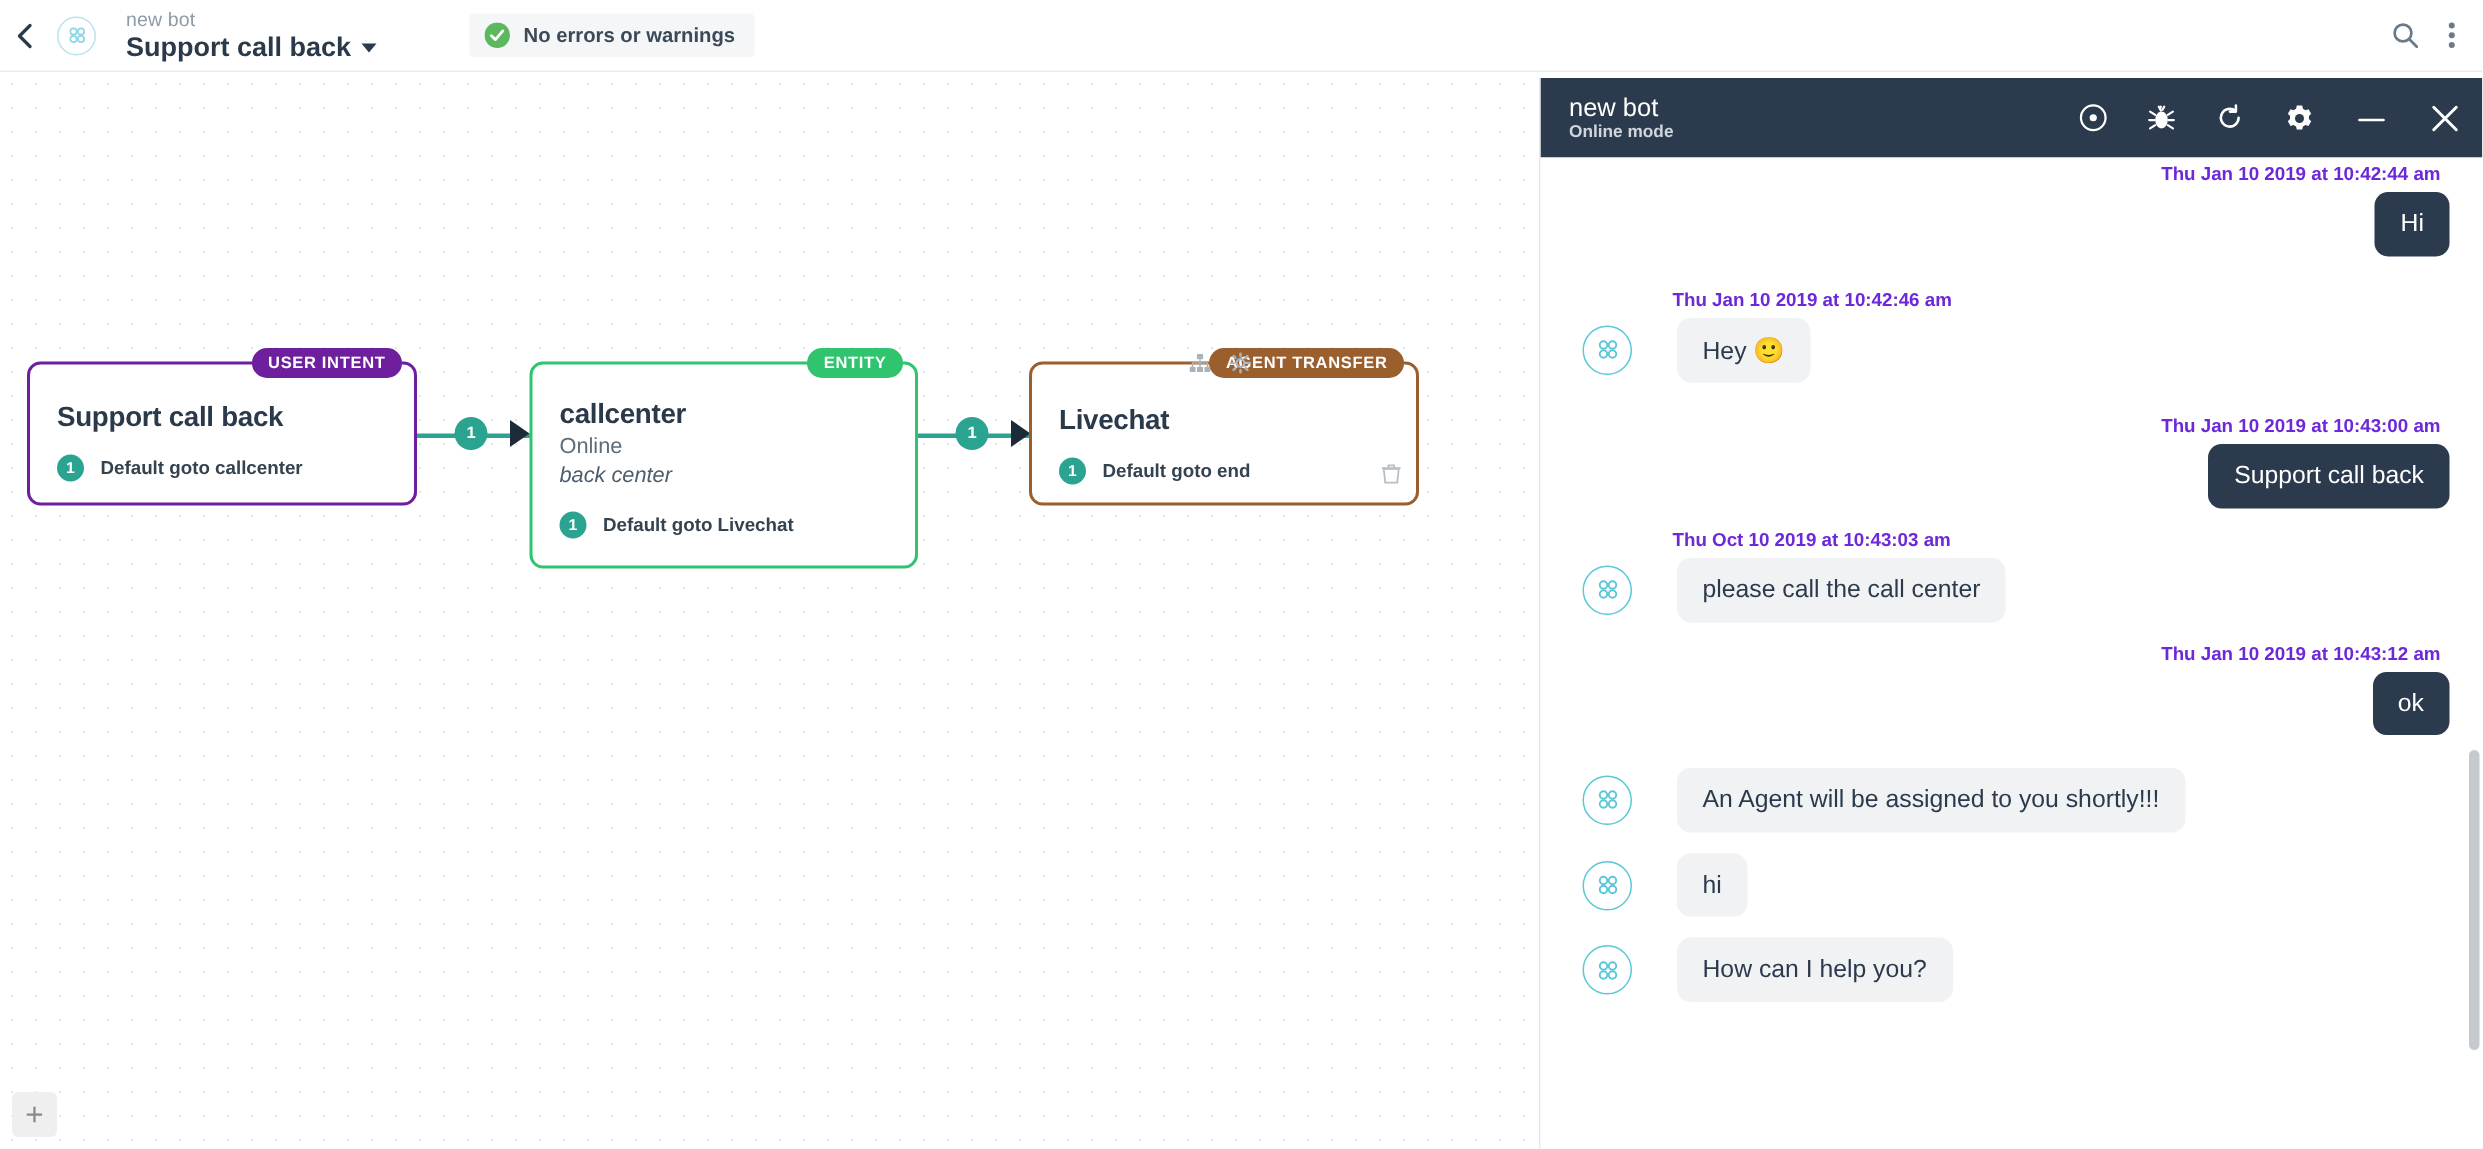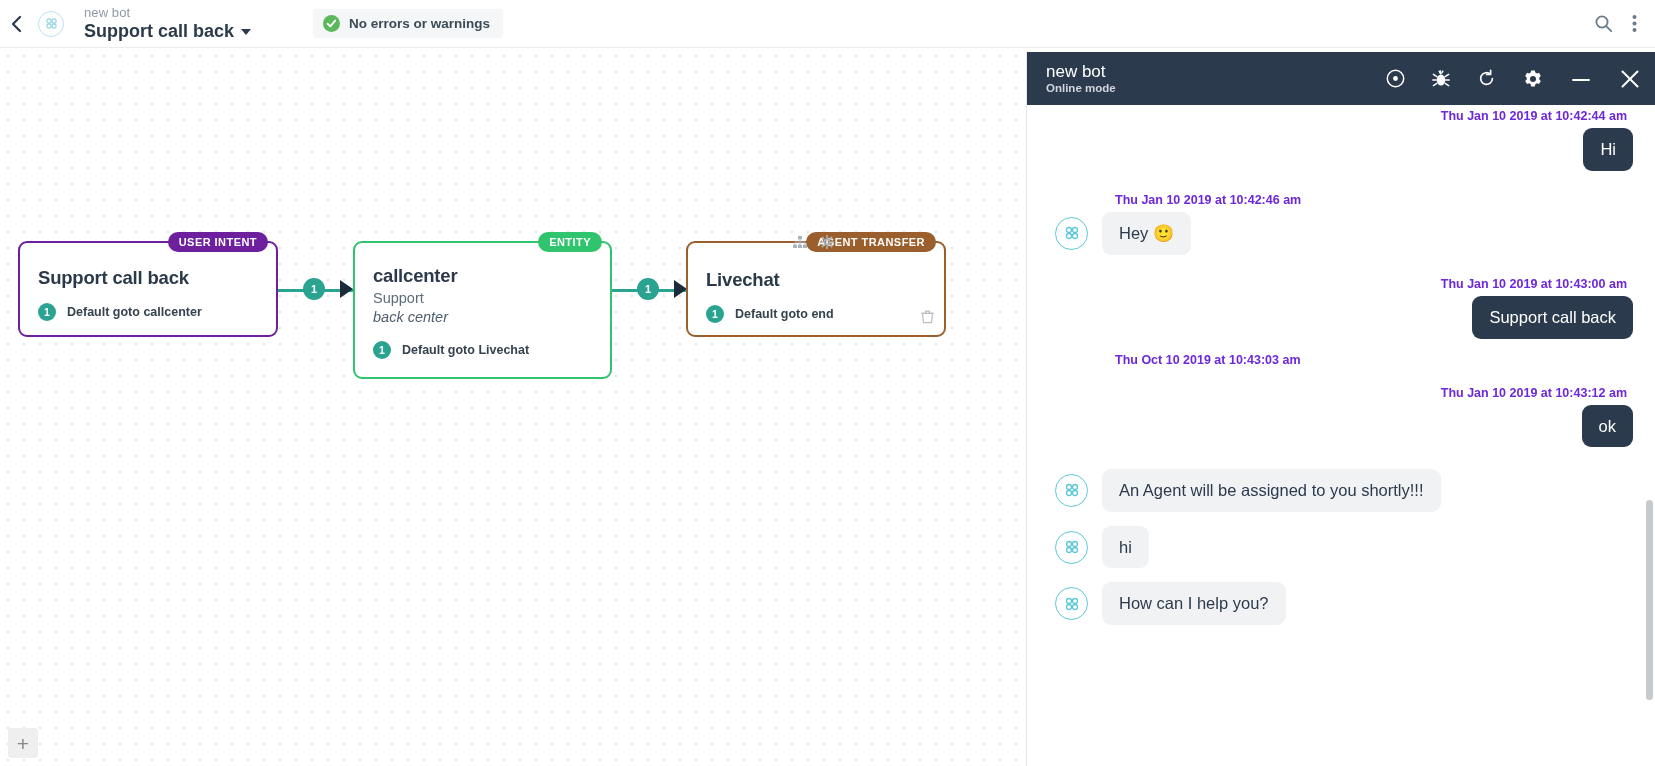--- a/index.html
+++ b/index.html
@@ -156,21 +156,21 @@
   .bubble-line { display: flex; align-items: center; gap: 14px; }
   .avatar {
     width: 33px; height: 33px; border-radius: 50%;
     border: 1.6px solid #5bc8d8; flex: 0 0 auto;
     display: flex; align-items: center; justify-content: center;
   }
   .bubble {
     border-radius: 9px; padding: 11px 17px; font-size: 16.5px; line-height: 1.25;
     max-width: 470px;
   }
-  .bubble.bot { background: #f1f2f4; color: #2b3a4d; }
+  .bubble.bot { background: #f1f2f4; color: #2b3a4d; margin-left: 16px; }
   .bubble.user { background: #2b3a4d; color: #ffffff; }
   .emoji { font-size: 17px; }
   .spacer-12 { height: 14px; }
   .spacer-20 { height: 22px; }
 
   .chat-scrollbar {
     position: absolute; right: 2px; top: 0; width: 7px; height: 100%;
   }
   .chat-scrollbar .thumb {
     position: absolute; left: 0; top: 395px; width: 7px; height: 200px;
@@ -245,21 +245,21 @@
       <div class="conn-row" style="padding:14px 18px 0 18px;">
         <span class="conn-num">1</span>
         <span class="conn-label">Default goto callcenter</span>
       </div>
     </div>
 
     <div class="node" id="node-entity">
       <div class="badge">ENTITY</div>
       <div style="padding:22px 18px 0 18px;">
         <div class="node-title">callcenter</div>
-        <div class="node-sub">Support</div>
+        <div class="node-sub">Online</div>
         <div class="node-sub italic">back center</div>
       </div>
       <div class="conn-row" style="padding:16px 18px 0 18px;">
         <span class="conn-num">1</span>
         <span class="conn-label">Default goto Livechat</span>
       </div>
     </div>
 
     <div class="node" id="node-agent">
       <div class="badge">AGENT TRANSFER</div>
@@ -392,20 +392,31 @@
       <div class="spacer-20"></div>
 
       <div class="msg-row user">
         <div class="ts">Thu Jan 10 2019 at 10:43:00 am</div>
         <div class="bubble user">Support call back</div>
       </div>
       <div class="spacer-12"></div>
 
       <div class="msg-row bot">
         <div class="ts">Thu Oct 10 2019 at 10:43:03 am</div>
+        <div class="bubble-line">
+          <div class="avatar">
+            <svg width="18" height="18" viewBox="0 0 18 18">
+              <circle cx="6" cy="6" r="2.5" fill="none" stroke="#5bc8d8" stroke-width="1.3"></circle>
+              <circle cx="12" cy="6" r="2.5" fill="none" stroke="#5bc8d8" stroke-width="1.3"></circle>
+              <circle cx="6" cy="12" r="2.5" fill="none" stroke="#5bc8d8" stroke-width="1.3"></circle>
+              <circle cx="12" cy="12" r="2.5" fill="none" stroke="#5bc8d8" stroke-width="1.3"></circle>
+            </svg>
+          </div>
+          <div class="bubble bot">please call the call center</div>
+        </div>
       </div>
       <div class="spacer-12"></div>
 
       <div class="msg-row user">
         <div class="ts">Thu Jan 10 2019 at 10:43:12 am</div>
         <div class="bubble user">ok</div>
       </div>
       <div class="spacer-20"></div>
 
       <div class="msg-row bot">

